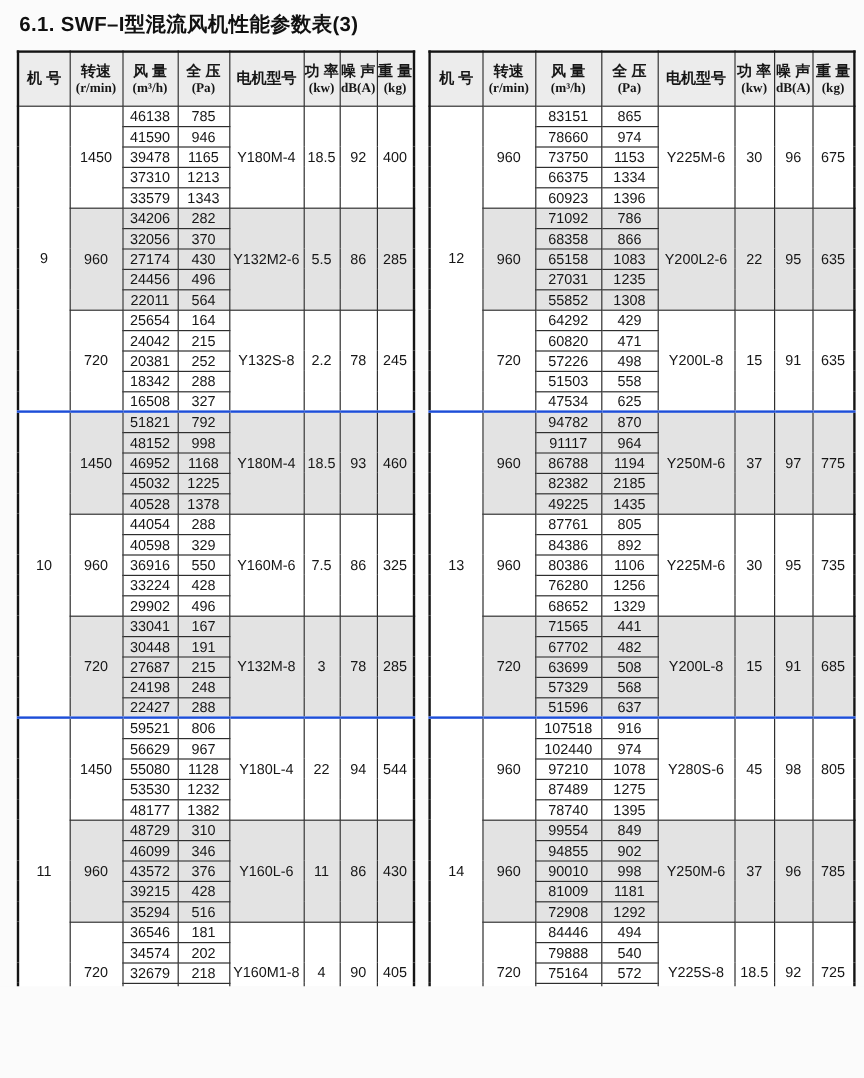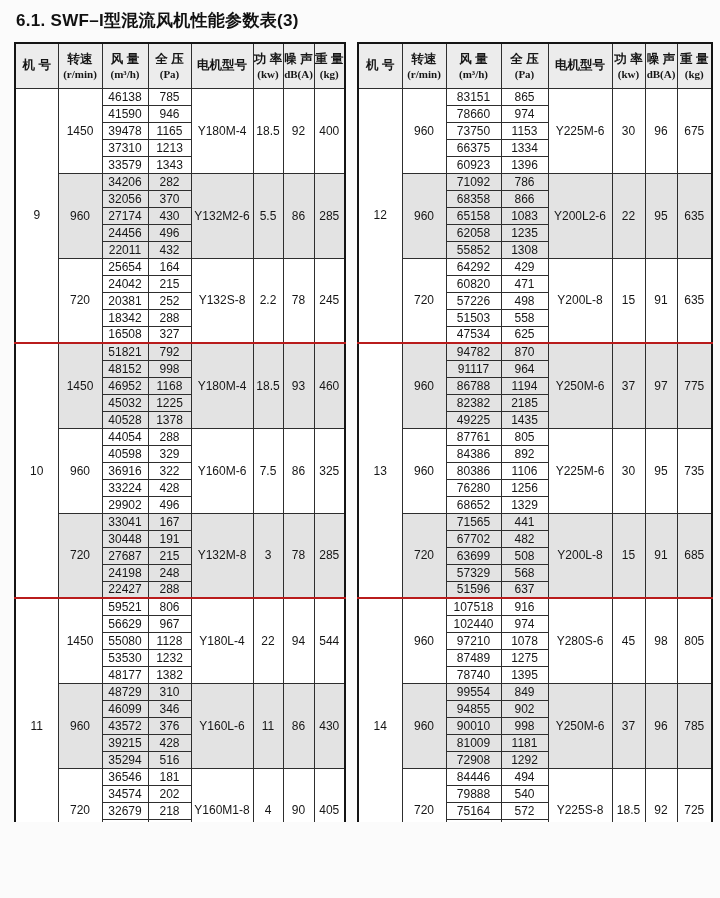--- a/index.html
+++ b/index.html
@@ -24,21 +24,21 @@
     font-size:12px; color:#161616;
   }
   thead th { height:45px; background:#ececec; font-weight:bold; }
   .hl1 { font-size:12.5px; line-height:1.35; }
   .hl2 { font-size:11px; line-height:1.2; font-weight:bold;font-family:Liberation Serif, serif; }
   td { height:17px; }
 
   
   td.rl { border-top:1px solid #8a8a8a; }   
   td.gs { border-top:1px solid #1f1f1f; }   
-  td.ss { border-top:2px solid #b91c1c; }   
+  td.ss { border-top:2px solid #1d4ed8; }   
 
   td.shaded { background:#e3e3e3; }
   td.machine { background:#fff; }
 
   
   .t0 .col-machine  { width:43px; }
   .t0 .col-speed    { width:44px; }
   .t0 .col-airflow  { width:46px; }
   .t0 .col-pressure { width:43px; }
   .t0 .col-motor    { width:62px; }
@@ -139,21 +139,21 @@
           <tr>
             <td class="rl shaded">27174</td>
             <td class="rl shaded">430</td>
           </tr>
           <tr>
             <td class="rl shaded">24456</td>
             <td class="rl shaded">496</td>
           </tr>
           <tr>
             <td class="rl shaded">22011</td>
-            <td class="rl shaded">432</td>
+            <td class="rl shaded">564</td>
           </tr>
           <tr>
             <td class="gs" rowspan="5">720</td>
             <td class="gs">25654</td>
             <td class="gs">164</td>
             <td class="gs" rowspan="5">Y132S-8</td>
             <td class="gs" rowspan="5">2.2</td>
             <td class="gs" rowspan="5">78</td>
             <td class="gs" rowspan="5">245</td>
           </tr>
@@ -207,21 +207,21 @@
             <td class="gs" rowspan="5">7.5</td>
             <td class="gs" rowspan="5">86</td>
             <td class="gs" rowspan="5">325</td>
           </tr>
           <tr>
             <td class="rl">40598</td>
             <td class="rl">329</td>
           </tr>
           <tr>
             <td class="rl">36916</td>
-            <td class="rl">322</td>
+            <td class="rl">550</td>
           </tr>
           <tr>
             <td class="rl">33224</td>
             <td class="rl">428</td>
           </tr>
           <tr>
             <td class="rl">29902</td>
             <td class="rl">496</td>
           </tr>
           <tr>
@@ -400,21 +400,21 @@
           </tr>
           <tr>
             <td class="rl shaded">68358</td>
             <td class="rl shaded">866</td>
           </tr>
           <tr>
             <td class="rl shaded">65158</td>
             <td class="rl shaded">1083</td>
           </tr>
           <tr>
-            <td class="rl shaded">62058</td>
+            <td class="rl shaded">27031</td>
             <td class="rl shaded">1235</td>
           </tr>
           <tr>
             <td class="rl shaded">55852</td>
             <td class="rl shaded">1308</td>
           </tr>
           <tr>
             <td class="gs" rowspan="5">720</td>
             <td class="gs">64292</td>
             <td class="gs">429</td>

